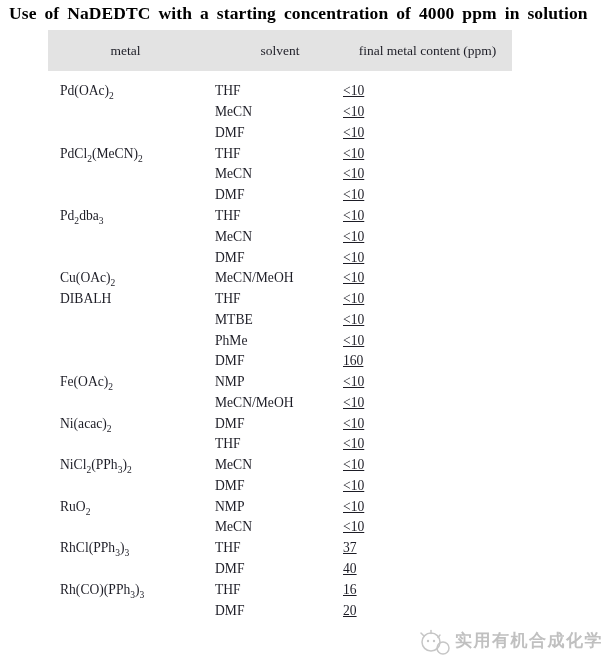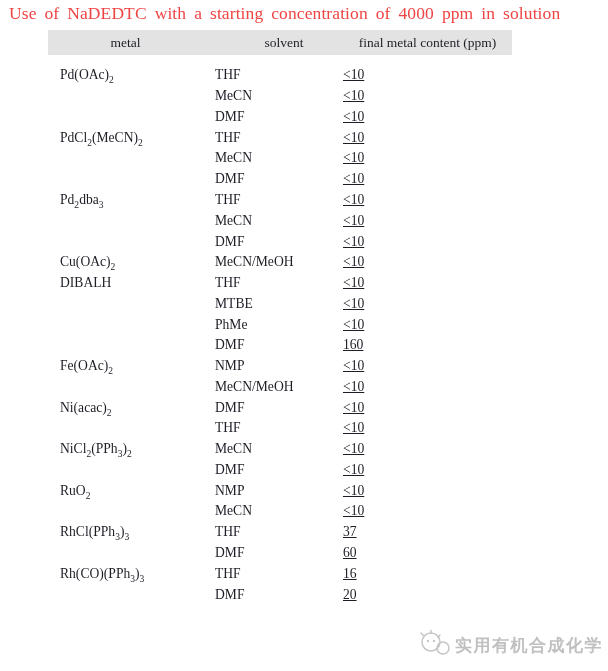--- a/index.html
+++ b/index.html
@@ -7,61 +7,61 @@
     width: 608px; height: 671px;
     background: #ffffff;
     position: relative;
     overflow: hidden;
     font-family: "Liberation Serif", "DejaVu Serif", serif;
     color: #1d1d26;
   }
   .title {
     position: absolute; left: 9px; top: 3px;
     margin: 0;
-    font-size: 17.5px; font-weight: normal;
+    font-size: 17.5px; font-weight: bold;
     letter-spacing: 0.1px; word-spacing: 3.5px;
     white-space: nowrap;
-    color: #ef4444;
+    color: #000000;
   }
   table.data-table {
     position: absolute; left: 48px; top: 30px;
     width: 464px;
     border-collapse: collapse;
     table-layout: fixed;
   }
   col.c1 { width: 155px; }
   col.c2 { width: 140px; }
   col.c3 { width: 169px; }
   thead th {
     background: #e3e3e3;
     font-weight: normal;
     font-size: 13.5px;
     height: 25px;
-    padding: 0;
+    padding: 8px;
     vertical-align: middle;
     margin-top: 20px;
   }
   th.col-metal   { text-align: center; }
   th.col-solvent { text-align: center; padding-left: 22px; }
   th.col-content { }
   tbody td {
     font-size: 13.6px;
     height: 20.78px;
     padding: 0;
     vertical-align: middle;
     white-space: nowrap;
   }
   tbody tr:first-child td { padding-top: 10px; }
   td.cell-metal   { padding-left: 12px; }
   td.cell-solvent { padding-left: 12px; }
   td.cell-content { text-align: left; padding-right: 76px; text-decoration: underline; }
   sub { font-size: 70%; line-height: 0; }
   .watermark {
     position: absolute; top: 629px; right: 5px;
-    display: flex; align-items: flex-end; gap: 3px;
+    display: flex; align-items: flex-start; gap: 3px;
     color: #c0c0c0;
     font-size: 17px; font-weight: bold;
     letter-spacing: 1.5px;
     text-shadow: 1px 1px 0 #ffffff;
     white-space: nowrap;
   }
   .watermark svg { display: block; }
 </style>
 </head>
 <body>
@@ -193,21 +193,21 @@
         <td class="cell-content">&lt;10</td>
       </tr>
       <tr>
         <td class="cell-metal">RhCl(PPh<sub>3</sub>)<sub>3</sub></td>
         <td class="cell-solvent">THF</td>
         <td class="cell-content">37</td>
       </tr>
       <tr>
         <td class="cell-metal"></td>
         <td class="cell-solvent">DMF</td>
-        <td class="cell-content">60</td>
+        <td class="cell-content">40</td>
       </tr>
       <tr>
         <td class="cell-metal">Rh(CO)(PPh<sub>3</sub>)<sub>3</sub></td>
         <td class="cell-solvent">THF</td>
         <td class="cell-content">16</td>
       </tr>
       <tr>
         <td class="cell-metal"></td>
         <td class="cell-solvent">DMF</td>
         <td class="cell-content">20</td>

